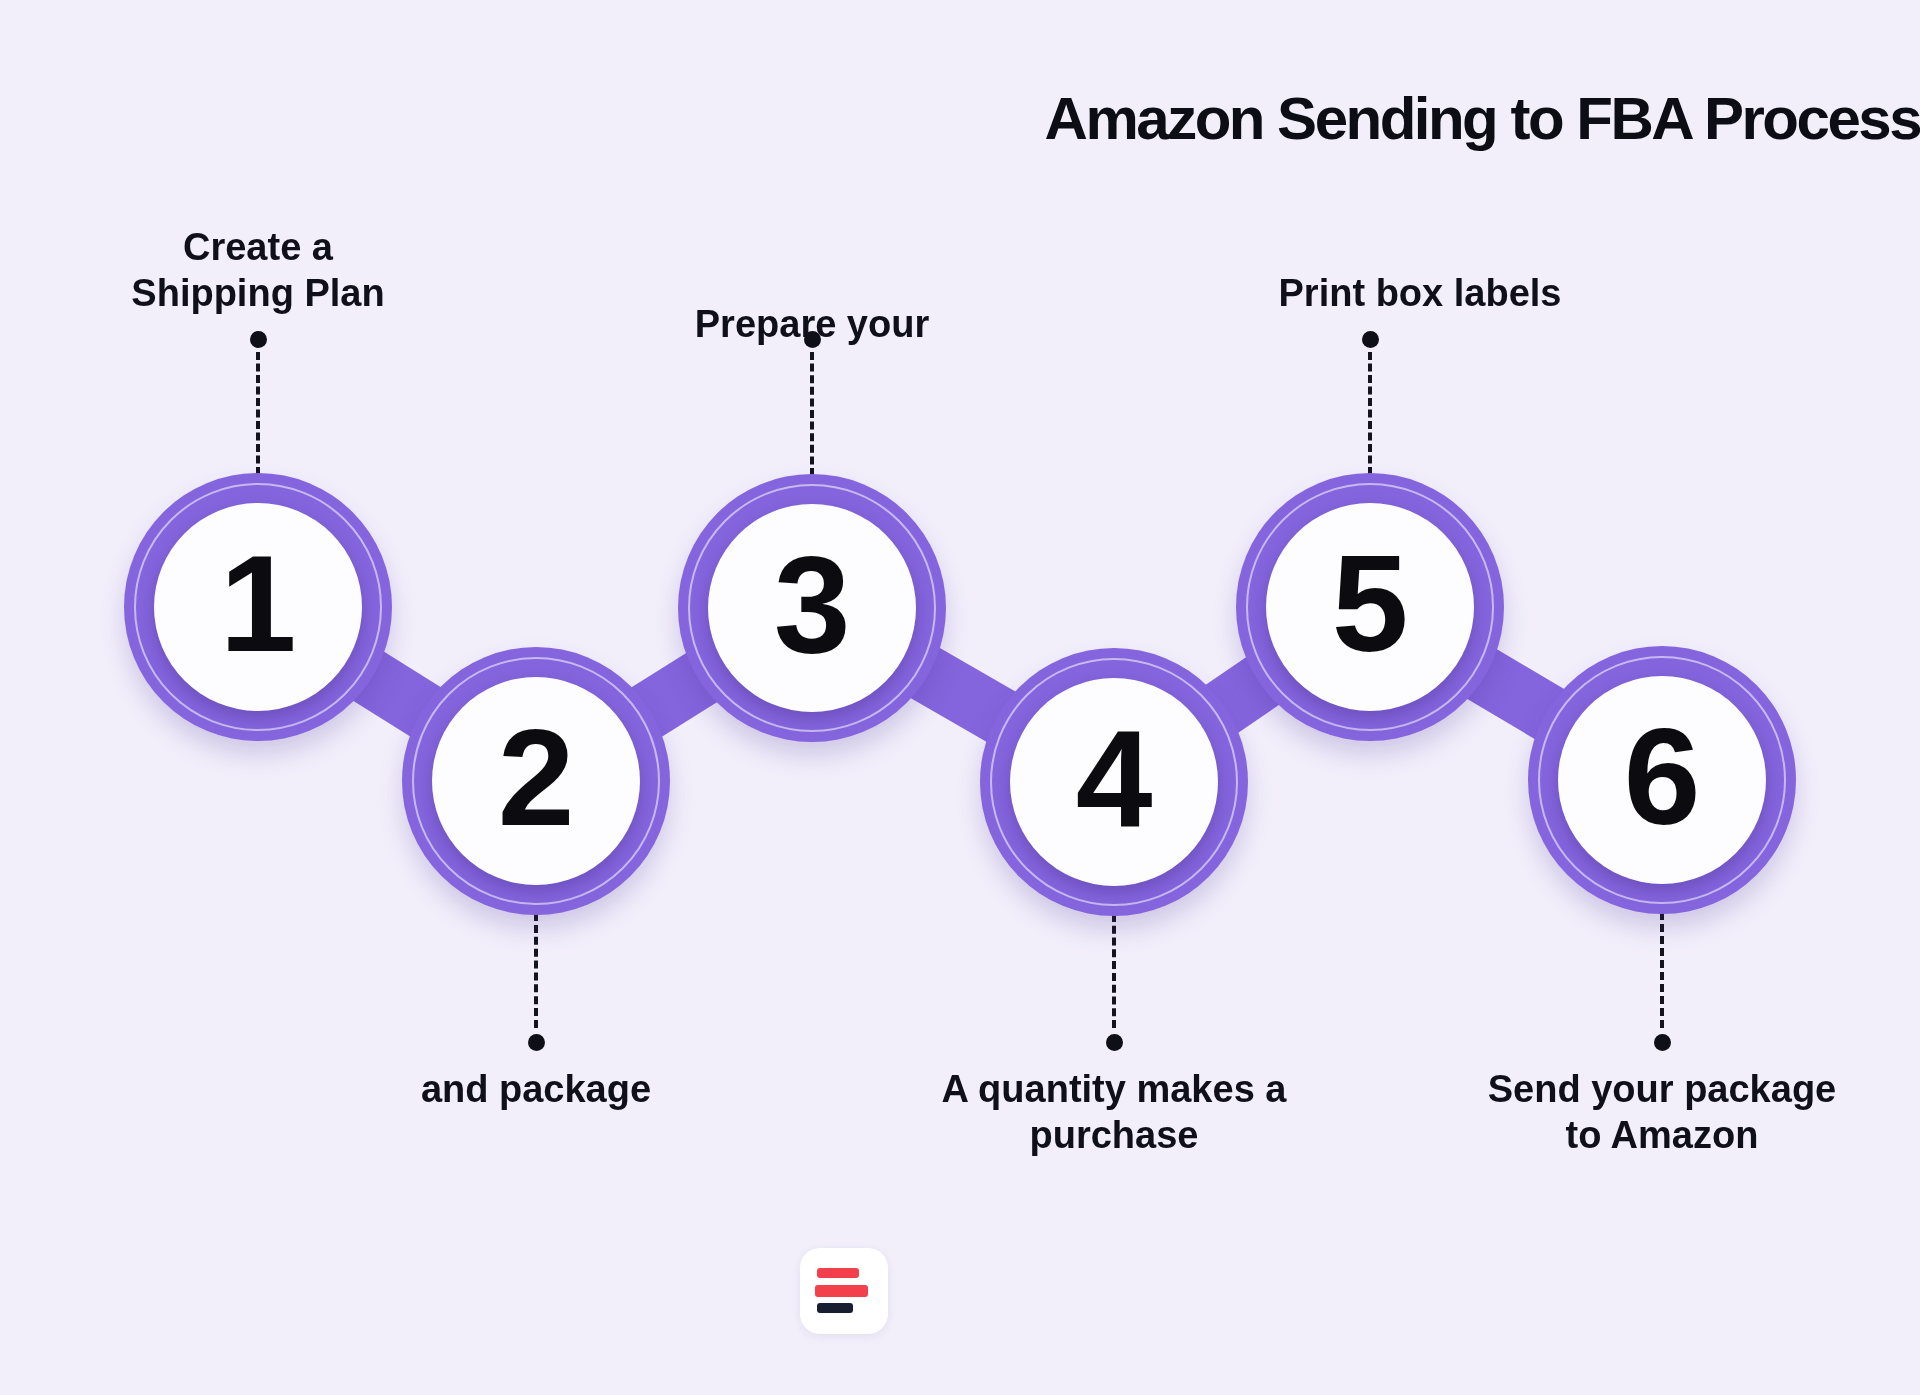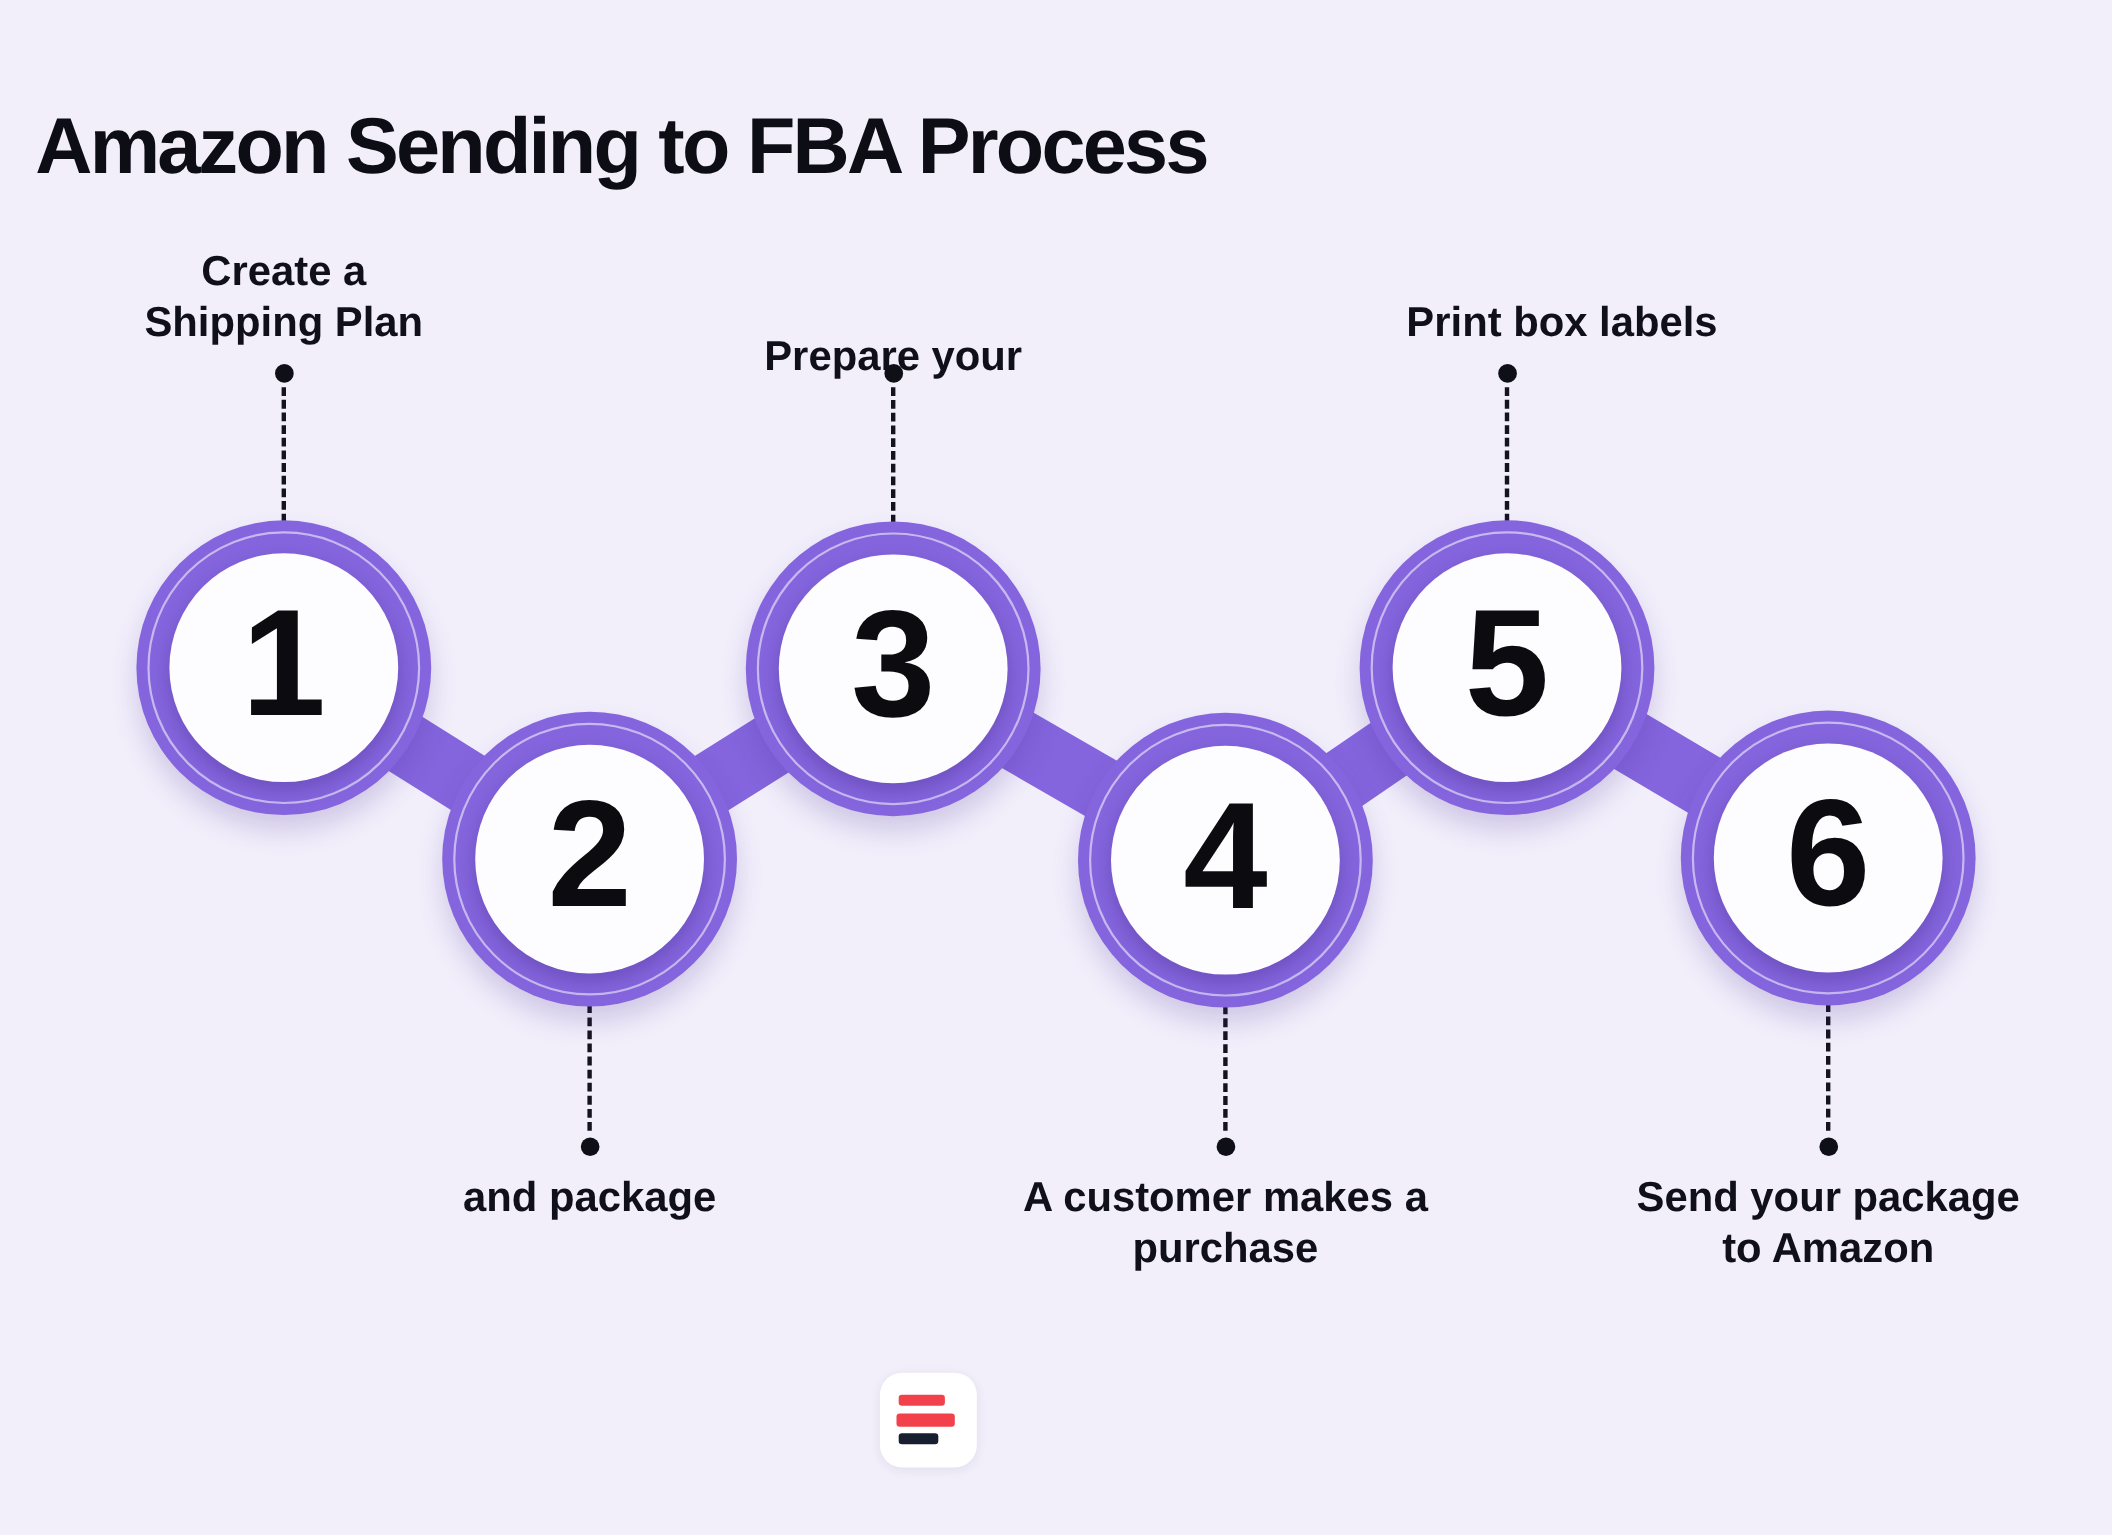--- a/index.html
+++ b/index.html
@@ -1,20 +1,20 @@
 <!DOCTYPE html>
 <html style="--bg: #F2EFFB; --purple: #8465DD; --ink: #0B0B10; --logo-red: #F2414B; --logo-dark: #191D30;"><head>
 <meta charset="utf-8">
 <style>
   html,body{margin:0;padding:0;}
   body{background:#F2EFFB;font-family:"Liberation Sans","DejaVu Sans",sans-serif;}
   .canvas{position:relative;width:1920px;height:1395px;background:var(--bg,#F2EFFB);overflow:hidden;}
 
-  .title{position:absolute;top:44px;left:0;right:0;text-align:left;
-         font-size:72px;font-weight:700;letter-spacing:-2.5px;color:#0D0D15;margin-left:32px;}
+  .title{position:absolute;top:44px;left:0;right:0;text-align:right;
+         font-size:60px;font-weight:700;letter-spacing:-2.5px;color:#0D0D15;margin-left:32px;}
 
   .band{position:absolute;height:58px;background:var(--purple,#8465DD);
         border-radius:30px;z-index:1;}
 
   .circle{position:absolute;border-radius:50%;background:var(--purple,#8465DD);
           z-index:2;box-shadow:0 14px 24px rgba(76,45,150,.20);}
   .ring{position:absolute;inset:10px;border:2px solid rgba(255,255,255,.55);border-radius:50%;}
   .inner{position:absolute;inset:30px;background:#FDFDFF;border-radius:50%;
          display:flex;align-items:center;justify-content:center;
          box-shadow:0 7px 16px rgba(50,25,110,.28);}
@@ -84,21 +84,21 @@
       </div>
       <div class="circle" style="left: 980px; top: 648px; height: 268px; width: 268px;">
         <div class="ring"></div>
         <div class="inner">
           <div class="num">4</div>
         </div>
       </div>
       <div class="dash" style="left: 1112px; top: 914px; height: 114px;"></div>
       <div class="dot" style="left: 1105.5px; top: 1034px;"></div>
       <div class="label" style="left: 834px; top: 1066px;">
-        <div class="">A customer makes a</div>
+        <div class="">A quantity makes a</div>
         <div class="">purchase</div>
       </div>
       <div class="circle" style="left: 1236px; top: 473px; height: 268px; width: 268px;">
         <div class="ring"></div>
         <div class="inner">
           <div class="num">5</div>
         </div>
       </div>
       <div class="dash" style="left: 1368px; top: 352px; height: 123px;"></div>
       <div class="dot" style="left: 1361.5px; top: 331px;"></div>

